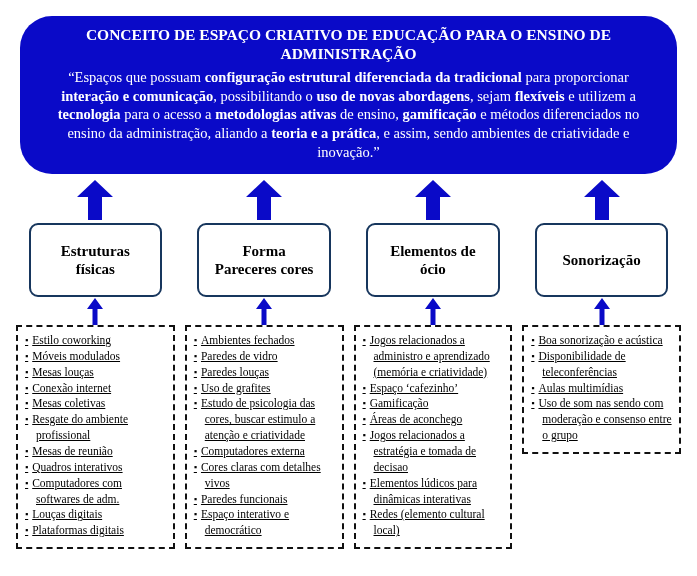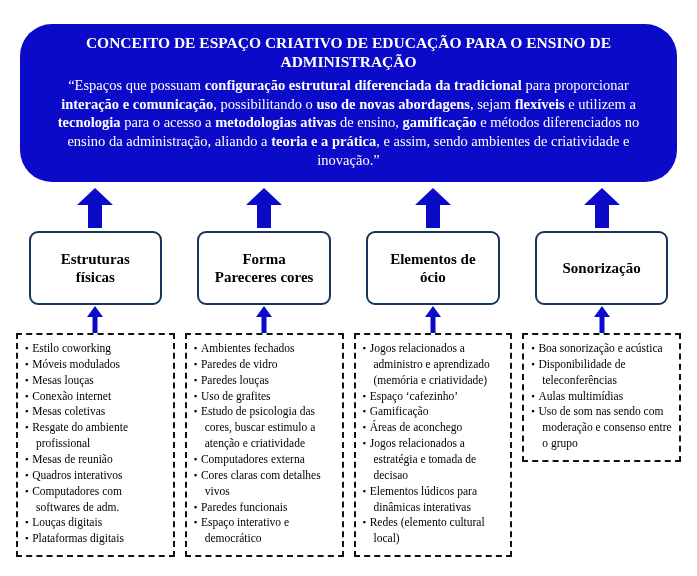--- a/index.html
+++ b/index.html
@@ -3,21 +3,21 @@
 <meta charset="utf-8">
 <style>
   * { box-sizing: border-box; margin: 0; padding: 0; }
   html, body { width: 697px; height: 576px; }
   body {
     font-family: "Liberation Serif", serif;
     background: #ffffff;
     position: relative;
     overflow: hidden;
   }
-  .page { width: 697px; height: 576px; padding-top: 24px; }
+  .page { width: 697px; height: 576px; padding-top: 16px; }
 
   
   .header {
     margin: 0 20px;
     background: var(--blue, #0a0ac8);
     color: #ffffff;
     border-radius: 32px;
     padding: 9px 24px 12px 24px;
     min-height: 158px;
   }
@@ -72,21 +72,21 @@
     width: 16px; height: 27px;
     fill: var(--blue, #0a0ac8);
     margin: 1px 0 0 0;
   }
   .list-box {
     width: 100%;
     border: 2px dashed #111111;
     padding: 6px 4px 8px 7px;
     background: #ffffff;
   }
-  .list-box ul { list-style: none; }
+  .list-box ul { list-style: none; text-decoration: underline; }
   .list-box li {
     font-size: 11.5px;
     line-height: 1.38;
     color: #000000;
     padding-left: 11px;
     text-indent: -11px;
   }
   .list-box li::before {
     content: "\25AA";
     font-size: 9px;

